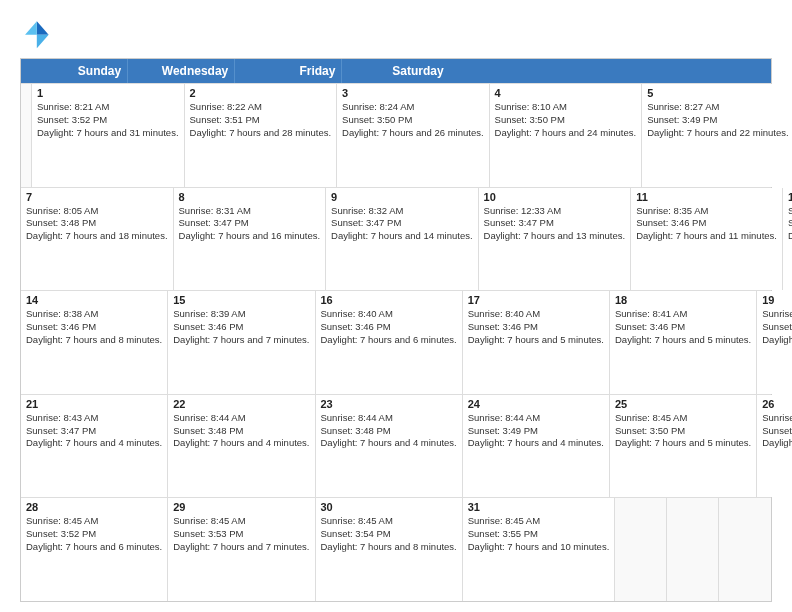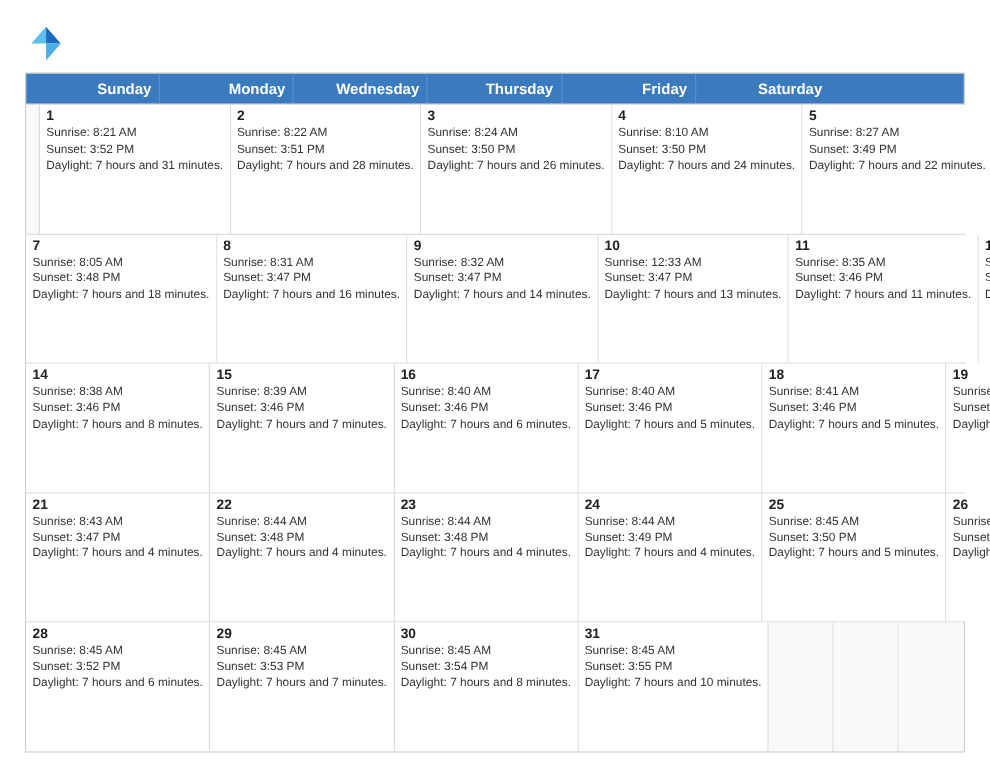--- a/index.html
+++ b/index.html
@@ -128,23 +128,21 @@
     </div>
     <div class="title-block">
       <div class="month-title"></div>
       <div class="location"></div>
     </div>
   </div>
 
   <div class="calendar">
     <div class="cal-header">
     <div class="cal-header-cell">Sunday</div>
-        <div class="cal-header-cell">Monday</div>
         <div class="cal-header-cell">Wednesday</div>
-        <div class="cal-header-cell">Thursday</div>
         <div class="cal-header-cell">Friday</div>
         <div class="cal-header-cell">Saturday</div>
       </div>
     <div class="cal-body">
     <div class="cal-row">
           <div class="cal-cell empty"></div>
           <div class="cal-cell">
             <div class="day-num">1</div>
             <div class="cell-line">Sunrise: 8:21 AM</div>
             <div class="cell-line">Sunset: 3:52 PM</div>

